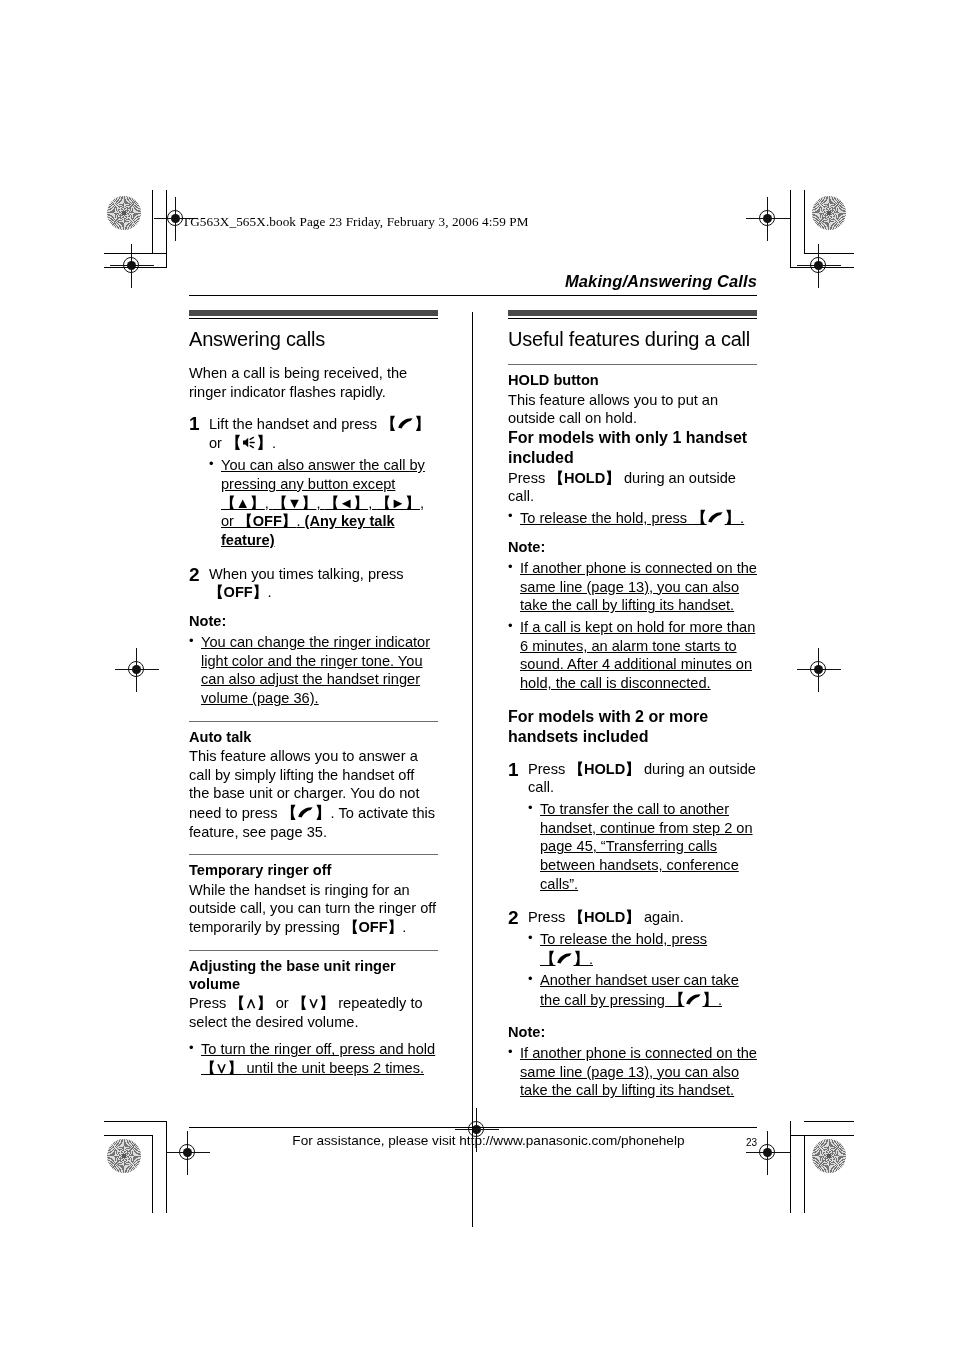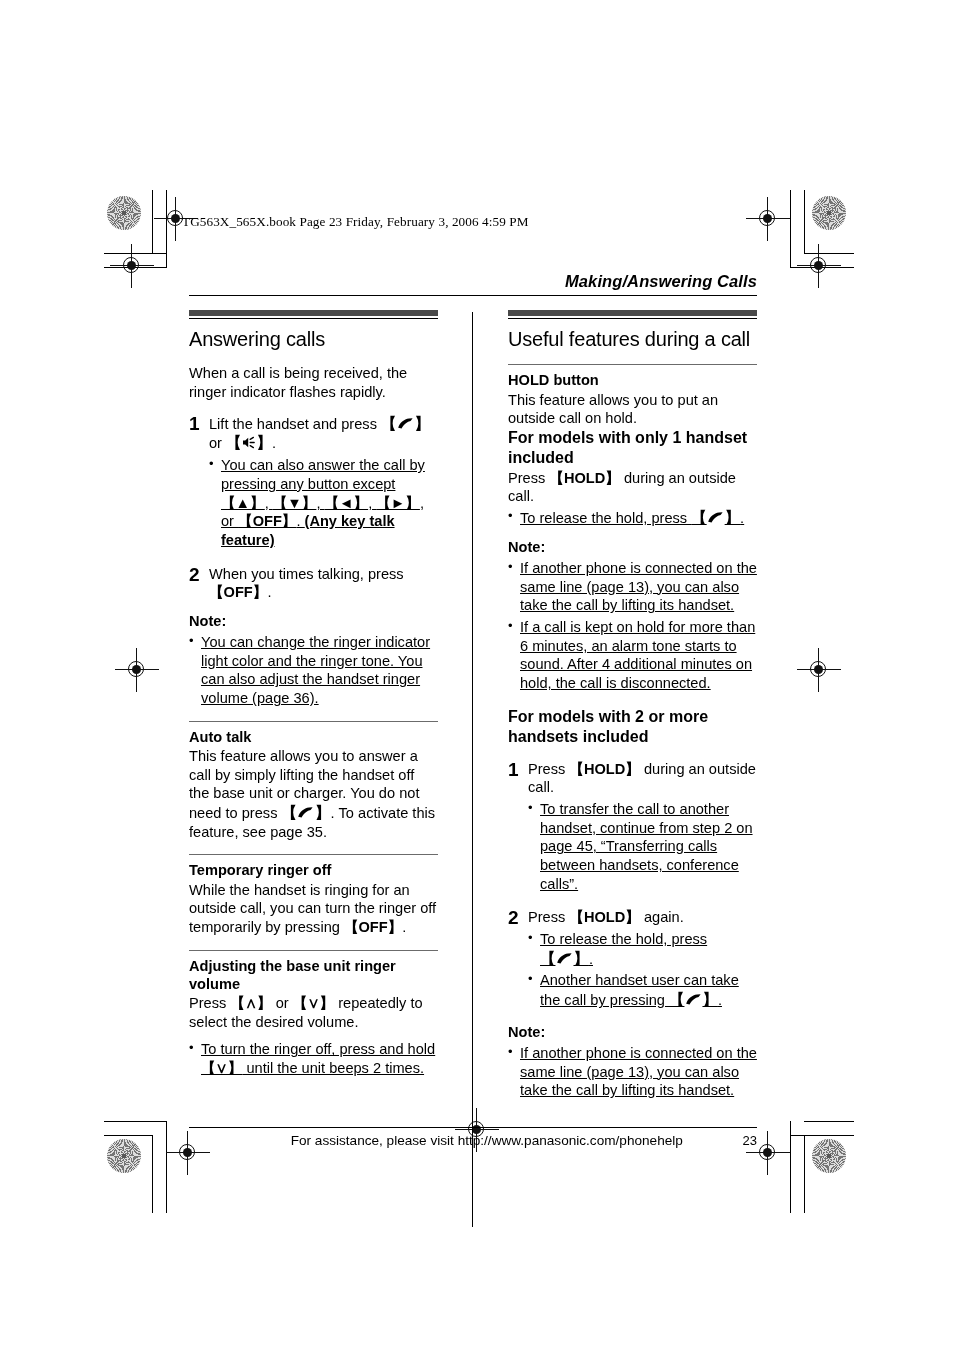--- a/index.html
+++ b/index.html
@@ -237,21 +237,21 @@
     font-size: 13.6px;
     padding-top: 5px;
   }
   .footer-text {
     flex: 1 1 auto;
     text-align: center;
     padding-left: 42px;
   }
   .footer-page {
     flex: 0 0 auto;
-    font-size: 13px;
+    font-size: 10px;
   }
 </style>
 </head>
 <body>
 
 <div class="crop-corner" style="left:104px; top:190px; width:110px; height:105px;">
   <i style="left:48px; top:0; width:1.2px; height:64px;"></i>
   <i style="left:62px; top:0; width:1.2px; height:78px;"></i>
   <i style="left:0; top:63px; width:63px; height:1.2px;"></i>
   <i style="left:0; top:77px; width:63px; height:1.2px;"></i>

